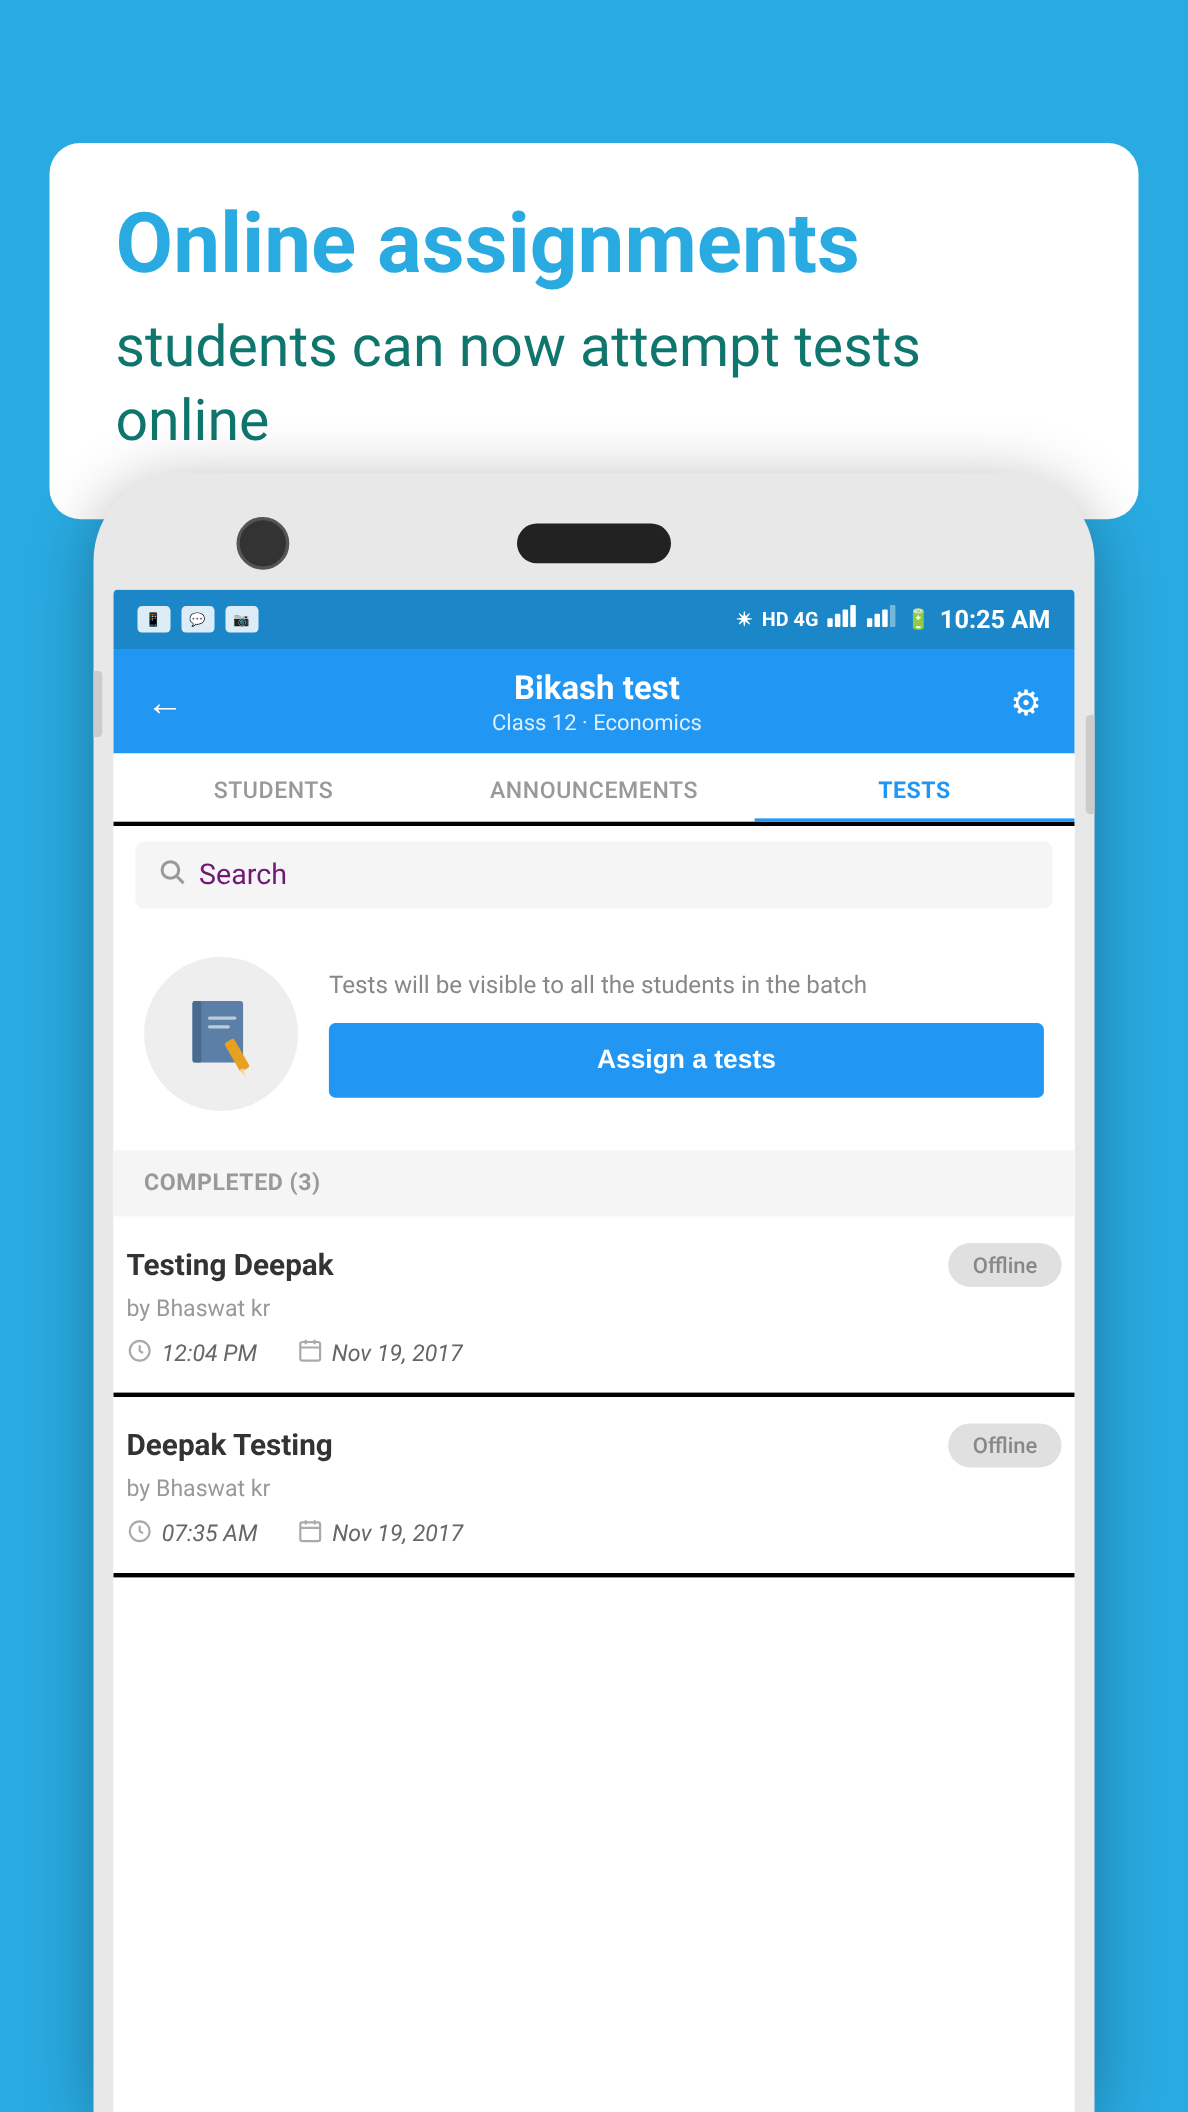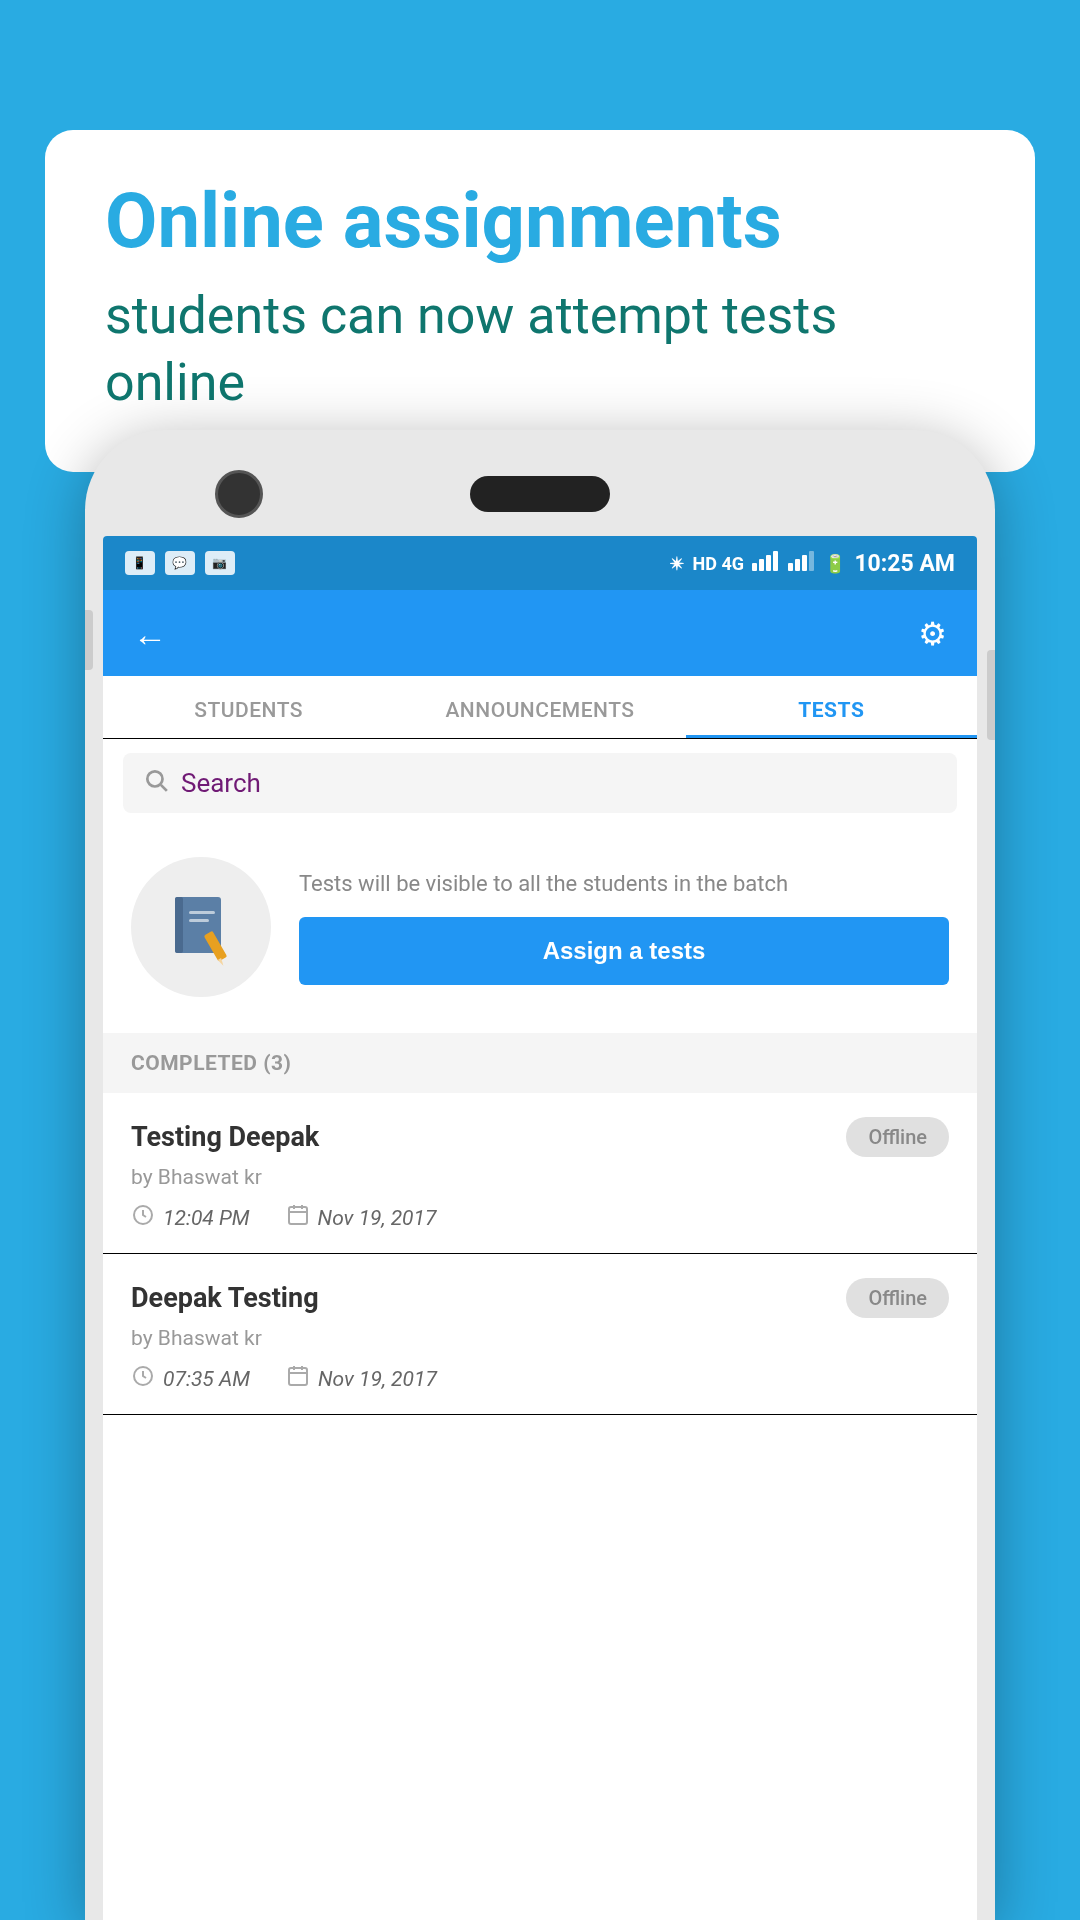--- a/index.html
+++ b/index.html
@@ -179,21 +179,21 @@
       color: white;
       font-size: 32px;
       cursor: pointer;
       padding: 6px;
     }
 
     
     .tabs-bar {
       background: white;
       display: flex;
-      border-bottom: 1px solid #000000;
+      border-bottom: 4px solid #000000;
     }
 
     .tab {
       flex: 1;
       text-align: center;
       padding: 22px 10px 16px;
       font-size: 21px;
       font-weight: 500;
       color: #999;
       cursor: pointer;
@@ -290,22 +290,22 @@
       padding: 18px 28px;
       font-size: 21px;
       font-weight: 700;
       color: #999;
       letter-spacing: 0.5px;
     }
 
     
     .test-item {
       background: white;
-      padding: 24px 28px 20px;
-      border-bottom: 1px solid #000000;
+      padding: 24px 12px 20px;
+      border-bottom: 4px solid #000000;
     }
 
     .test-item-header {
       display: flex;
       align-items: center;
       justify-content: space-between;
       margin-bottom: 8px;
     }
 
     .test-item-title {
@@ -411,20 +411,24 @@
             <rect x="21" y="0" width="5" height="20" rx="1" opacity="0.4"></rect>
           </svg>
         </span>
         <span style="font-size:18px;">🔋</span>
         <span class="status-time">10:25 AM</span>
       </div>
     </div>
 
     <div class="app-bar">
       <span class="back-arrow">←</span>
+      <div class="app-bar-center">
+        <div class="app-bar-title">Bikash test</div>
+        <div class="app-bar-subtitle">Class 12 · Economics</div>
+      </div>
       <span class="settings-icon">⚙</span>
     </div>
 
     <div class="tabs-bar">
       <div class="tab">
         <span>STUDENTS</span>
       </div>
       <div class="tab">
         <span>ANNOUNCEMENTS</span>
       </div>

